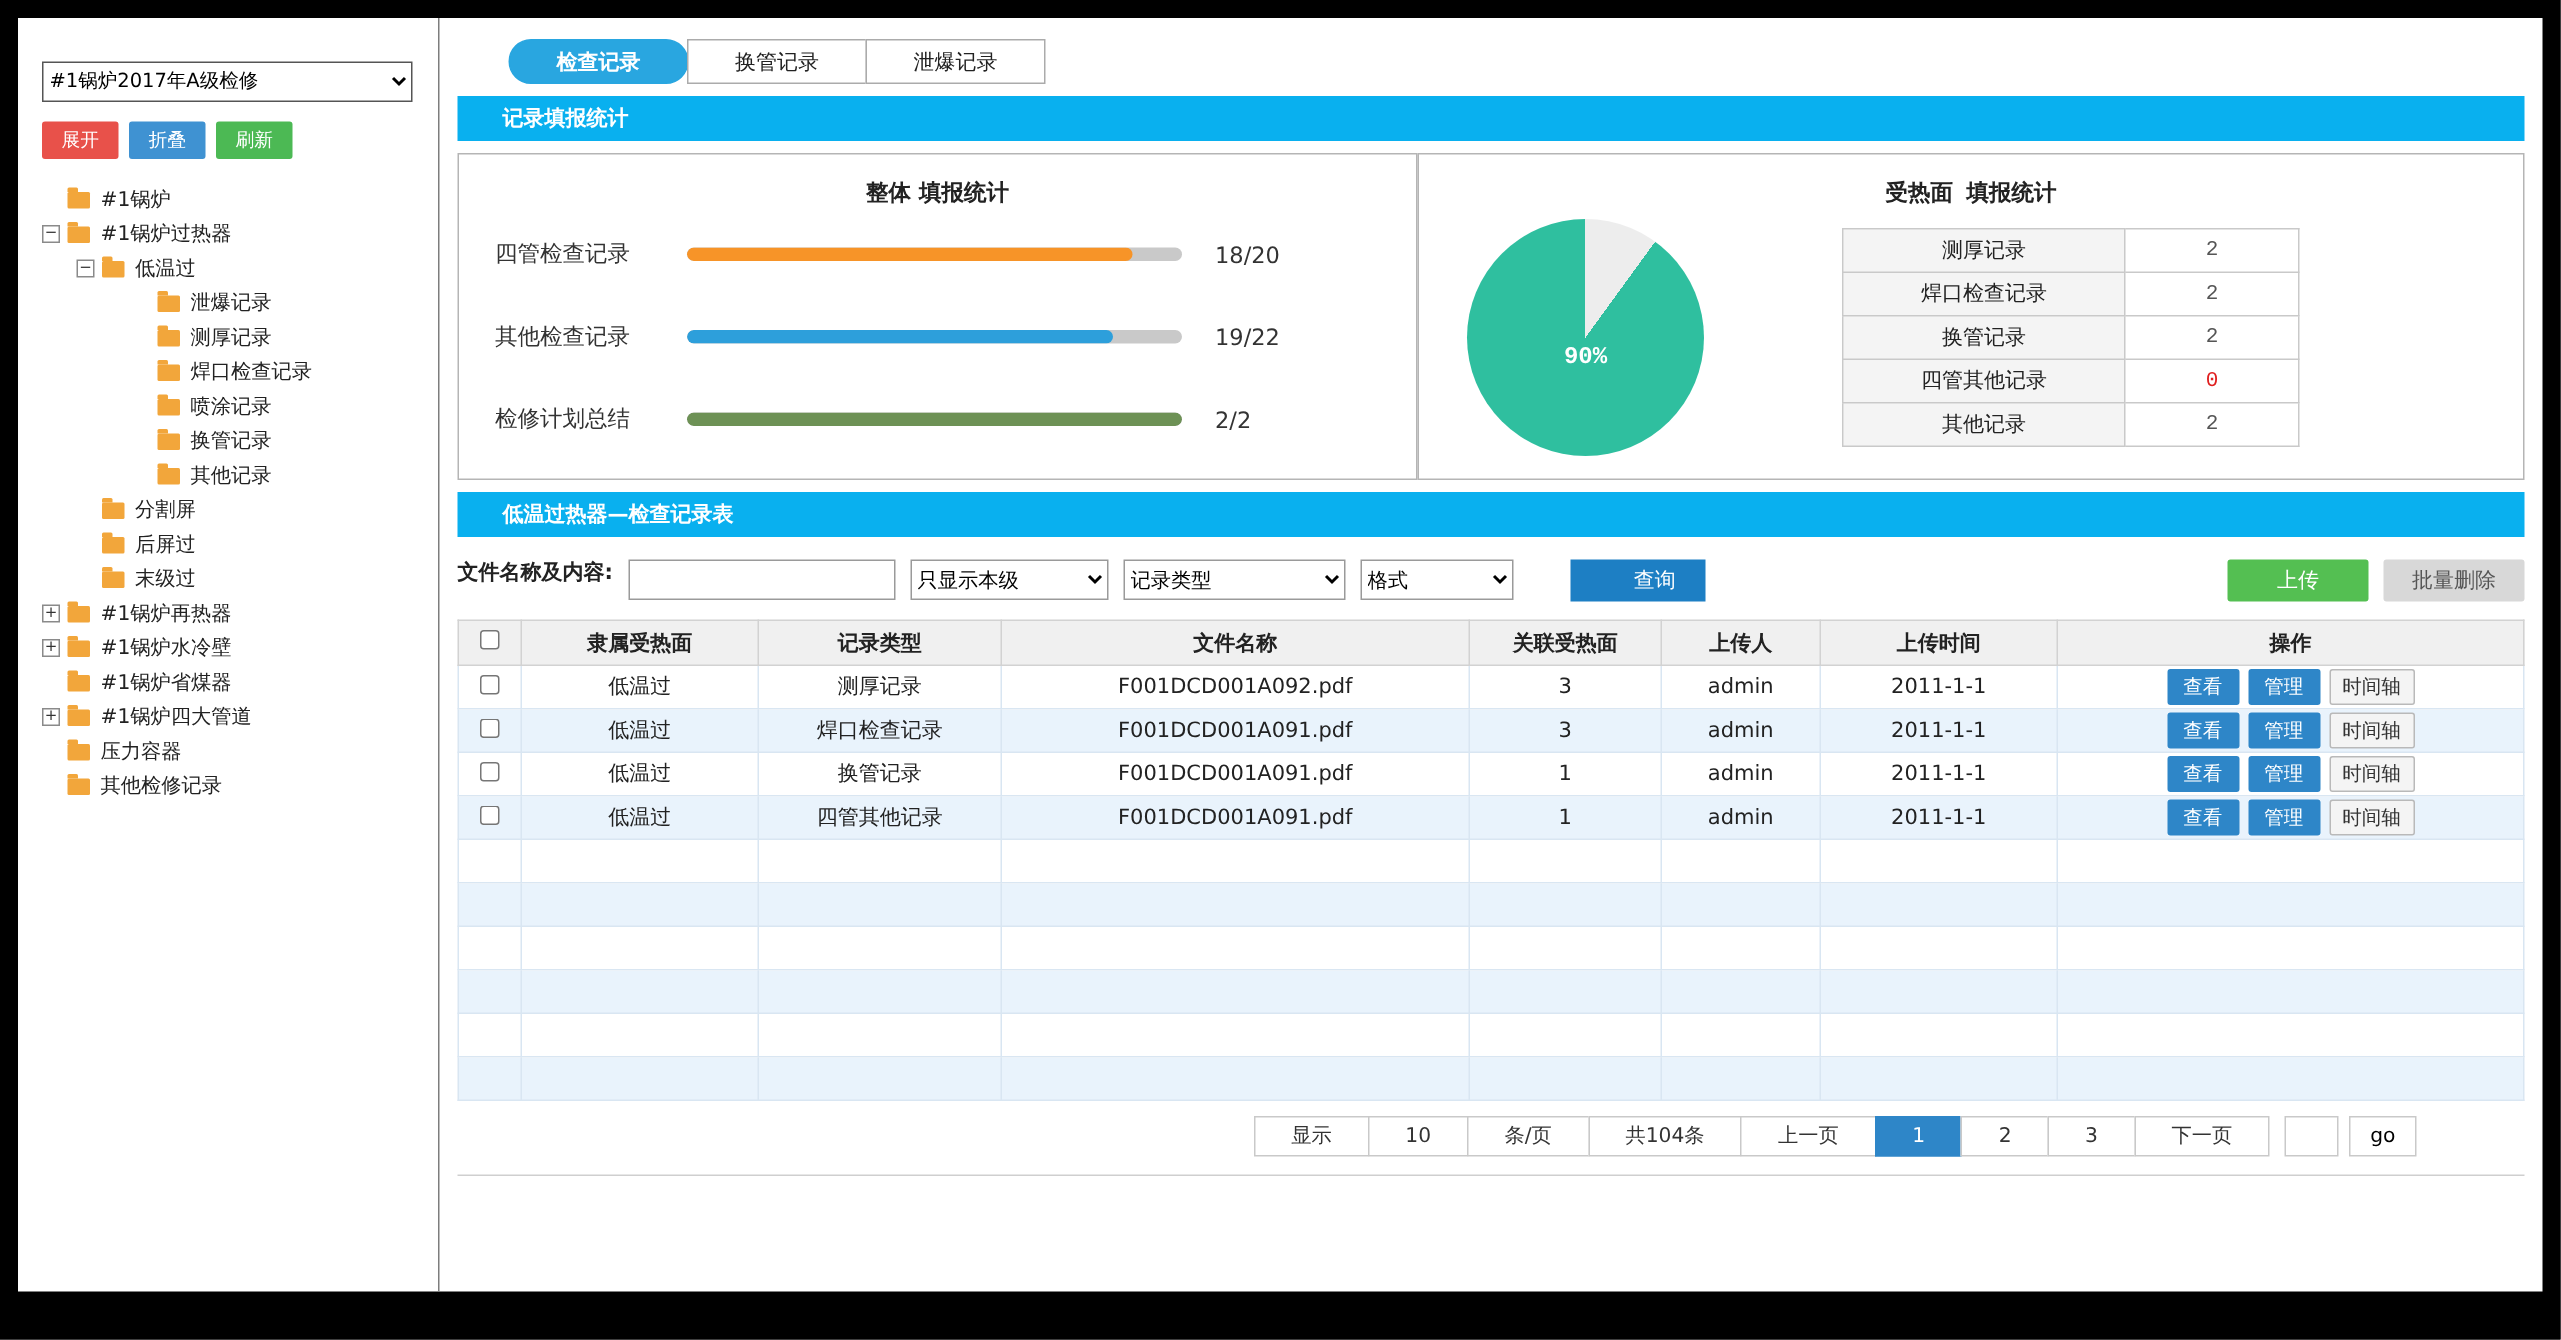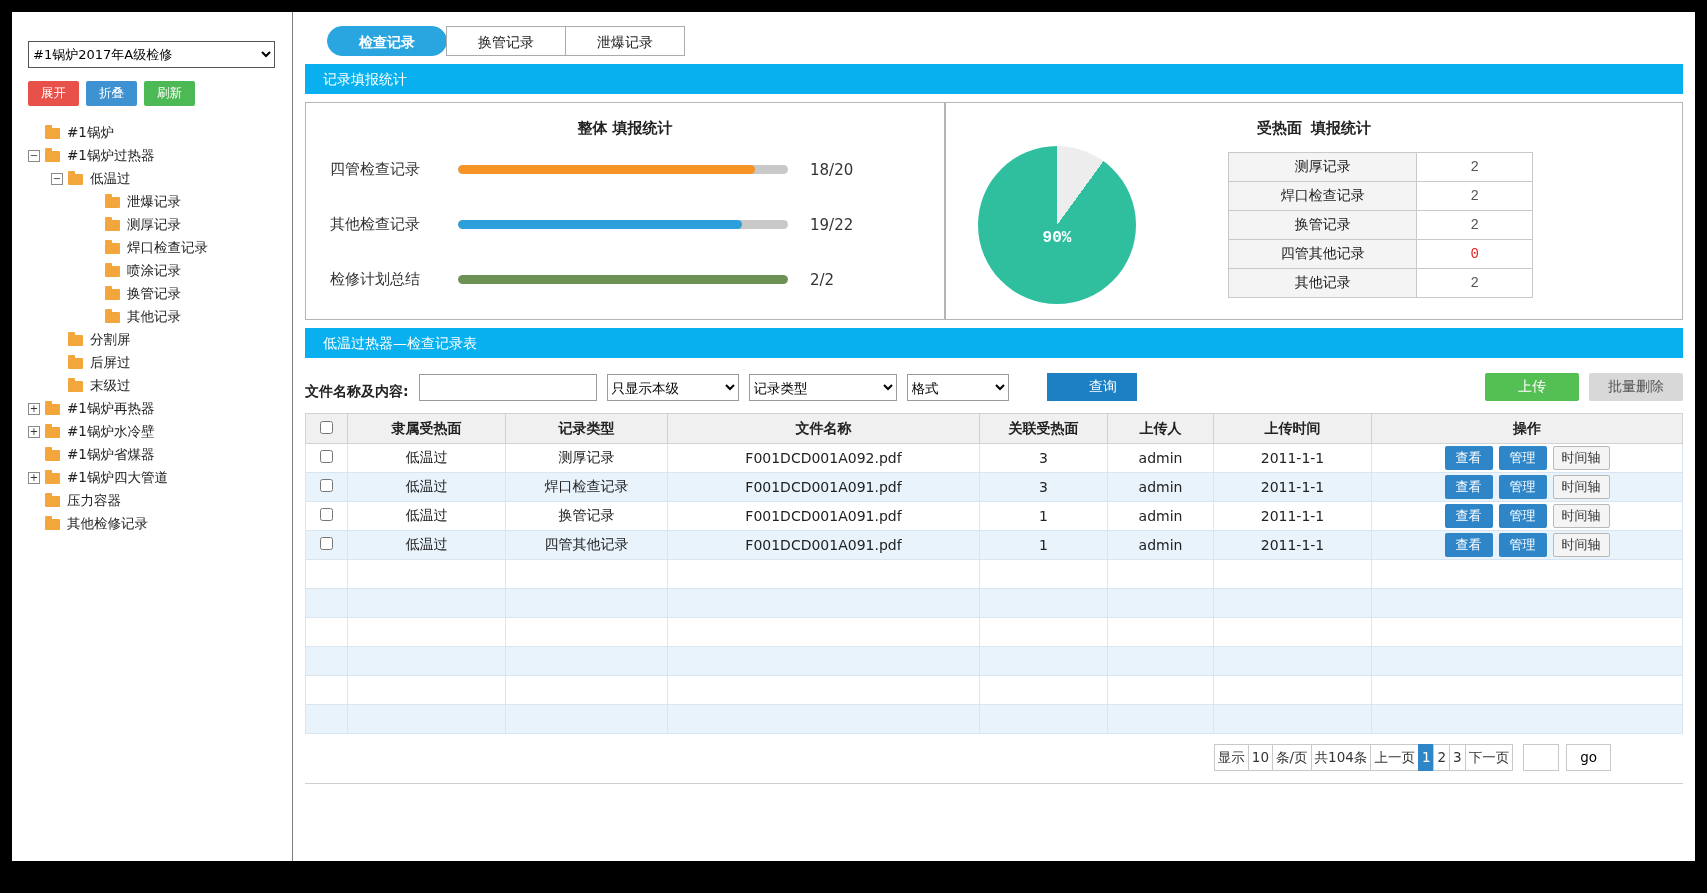--- a/index.html
+++ b/index.html
@@ -17,62 +17,62 @@
   .lvl0 { margin-left:0; } .lvl1 { margin-left:23px; } .lvl2 { margin-left:60px; }
   .toggle { display:inline-block; flex:none; width:12px; height:12px; line-height:10px; text-align:center; border:1px solid #8a8a8a; background:#fff; font-size:10px; color:#333; margin-right:5px; }
   .tspacer { display:inline-block; flex:none; width:17px; }
   .folder { display:inline-block; flex:none; width:15px; height:11px; background:#f2a63b; border-radius:1px; position:relative; margin-right:7px; margin-top:2px; }
   .folder::before { content:""; position:absolute; top:-3px; left:0; width:7px; height:3px; background:#f2a63b; border-radius:1px 1px 0 0; }
 
   
   .main { flex:1; padding:14px 12px 0 12px; overflow:hidden; }
   .tabs { display:flex; margin-left:18px; }
   .tab { width:120px; height:30px; line-height:30px; text-align:center; font-size:14px; background:#fff; border:1px solid #ababab; margin-left:-1px; color:#222; cursor:pointer; }
-  .tab:first-child { margin-left:4px;border-radius:15px; }
+  .tab:first-child { margin-left:16px;border-radius:15px; }
   .tab.active { background:#29a6e0; color:#fff; border-color:#29a6e0; font-weight:bold; }
-  .banner { margin-top:8px; height:30px; line-height:30px; background:#09b0ef; color:#fff; font-weight:normal; font-size:14px; padding-left:18px; }
+  .banner { margin-top:8px; height:30px; line-height:30px; background:#09b0ef; color:#fff; font-weight:bold; font-size:14px; padding-left:30px; }
 
   .stats-row { display:flex; gap:0; margin-top:8px; }
   .stat-box { border:1px solid #b5b5b5; height:218px; }
   .stat-box.left { width:640px; flex:none; padding:8px 24px 0 24px; }
   .stat-box.right { flex:1; padding:8px 10px 16px 10px;font-family:Liberation Mono, monospace; }
   .stat-title { text-align:center; font-size:15px; font-weight:bold; color:#222; margin:8px 0 4px; }
   .bar-row { display:flex; align-items:center; height:55px; }
   .bar-label { width:128px; font-size:15px; color:#333; flex:none; }
   .bar-track { width:330px; height:9px; background:#c9c9c9; border-radius:5px; flex:none; overflow:hidden; }
   .bar-fill { display:block; height:9px; border-radius:5px; }
   .bar-value { margin-left:22px; font-size:15px; color:#333; }
 
   .pie-wrap { display:flex; align-items:center; margin-top:8px; }
   .pie { width:158px; height:158px; border-radius:50%; position:relative; margin-left:22px; flex:none; }
   .pie-label { position:absolute; left:0; right:0; top:58%; transform:translateY(-50%); text-align:center; color:#fff; font-size:16px; font-weight:bold; }
   .stat-table { border-collapse:collapse; width:305px; margin-left:92px; font-size:14px; }
   .stat-table td { border:1px solid #c9c9c9; height:29px; text-align:center; }
   .stat-table td.sname { background:#f4f4f4; width:62%; color:#222; }
   .stat-table td.sval { background:#fff; }
 
-  .filter-row { display:flex; align-items:flex-end; margin-top:15px; gap:10px; font-size:14px; }
+  .filter-row { display:flex; align-items:flex-start; margin-top:15px; gap:10px; font-size:14px; }
   .flabel { font-weight:bold; color:#222; }
   .finput { width:178px; height:27px; border:1px solid #9a9a9a; font-family:inherit; padding:0 6px; }
   .fselect { height:27px; border:1px solid #9a9a9a; font-size:13.5px; background:#fff; font-family:inherit; }
   .w130{width:132px;} .w145{width:148px;} .w100{width:102px;}
   .btn-query { width:90px; height:28px; background:#1d7fc4; color:#fff; border:none; font-size:14px; margin-left:28px; cursor:pointer; font-family:inherit;padding-left:23px; }
   .spacer { flex:1; }
   .btn-upload { width:94px; height:28px; background:#54bf52; color:#fff; border:none; font-size:14px; border-radius:2px; cursor:pointer; font-family:inherit; }
   .btn-batch { width:94px; height:28px; background:#d8d8d8; color:#555; border:none; font-size:14px; border-radius:2px; cursor:pointer; font-family:inherit; }
 
   .rec-table { width:100%; border-collapse:collapse; margin-top:12px; table-layout:fixed; }
   .rec-table th { background:#f0f0f0; border:1px solid #d2d2d2; height:30px; font-size:14px; color:#222; }
   .rec-table td { border:1px solid #d9e6f2; height:29px; text-align:center; font-size:14px; color:#222; overflow:hidden; white-space:nowrap; }
   .rec-table tr.alt td { background:#e9f3fc; }
   .btn-view, .btn-manage { background:#2e86c8; color:#fff; border:none; padding:3px 11px; font-size:13px; margin:0 3px; border-radius:2px; cursor:pointer; font-family:inherit; }
   .btn-timeline { background:#f4f4f4; color:#333; border:1px solid #b9b9b9; padding:2px 8px; font-size:13px; margin:0 3px; border-radius:2px; cursor:pointer; font-family:inherit; }
 
   .pagination { display:flex; justify-content:flex-end; align-items:center; margin-top:10px; padding-right:72px; }
-  .pcell { border:1px solid #c9c9c9; margin-left:-1px; height:27px; line-height:25px; padding:0 3px; font-size:13.5px; background:#fff; color:#333; cursor:default; }
+  .pcell { border:1px solid #c9c9c9; margin-left:-1px; height:27px; line-height:25px; padding:0 24px; font-size:13.5px; background:#fff; color:#333; cursor:default; }
   .pcell.clickable { cursor:pointer; }
   .pcell.active { background:#2e86c8; color:#fff; border-color:#2e86c8; }
   .pinput { width:36px; height:27px; border:1px solid #c9c9c9; margin-left:10px; font-family:inherit; text-align:center; }
   .pgo { border:1px solid #c9c9c9; height:27px; line-height:25px; padding:0 13px; margin-left:7px; font-size:13.5px; background:#fff; cursor:pointer; }
   .bottom-rule { border-top:1px solid #cfcfcf; margin-top:12px; }
 </style>
 </head>
 <body>
 
 <div class="frame">

